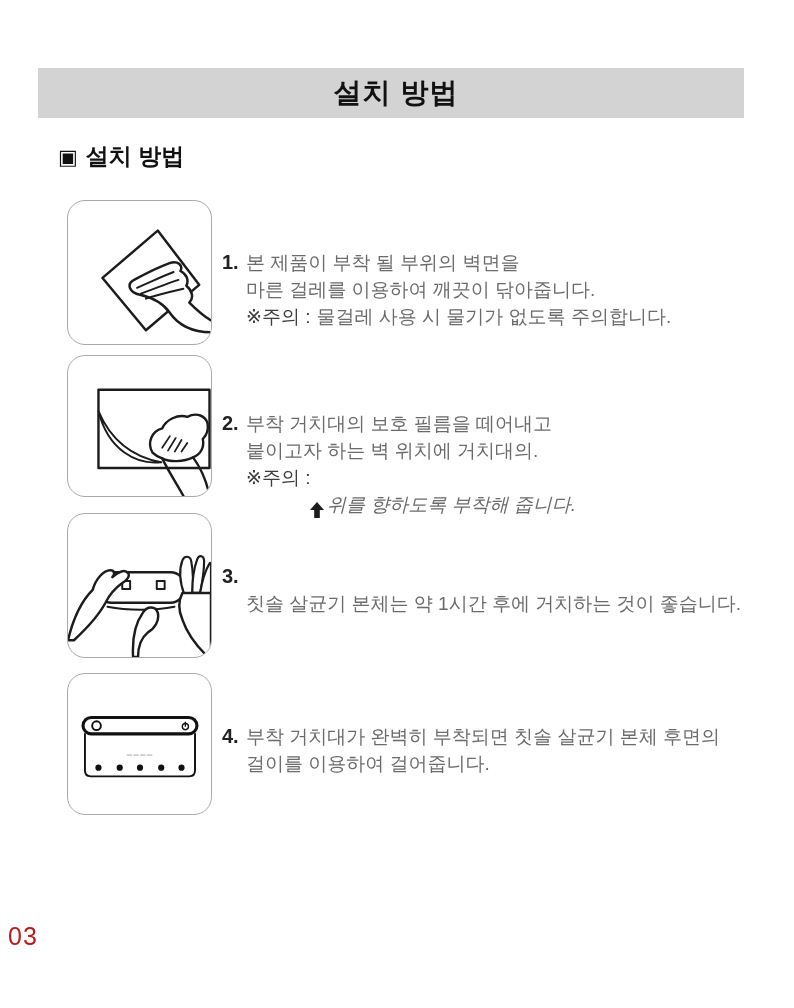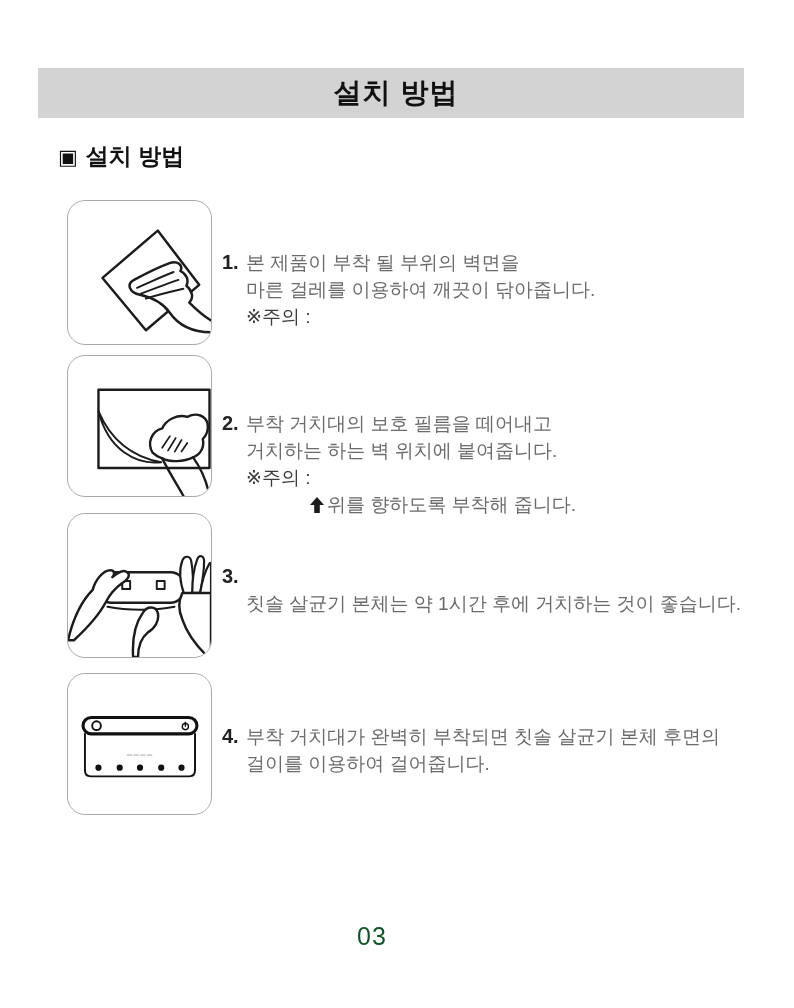--- a/index.html
+++ b/index.html
@@ -64,32 +64,32 @@
   .num {
     display: inline-block;
     width: 24px;
     flex-shrink: 0;
     font-weight: bold;
     font-size: 20px;
     color: #222222;
   }
   .cont { margin-left: 24px; }
   .note-label { font-weight: normal; color: #3d3d3d; margin-right: 6px; }
-  .arrow-line { margin-left: 88px; display: flex; align-items: center; }
+  .arrow-line { margin-left: 88px; display: flex; align-items: flex-end; font-style: italic; }
   .up-arrow-svg { margin-right: 3px; flex-shrink: 0; }
 
   
   .page-number {
     position: absolute;
-    left: 0; top: 922px;
+    left: 8px; top: 922px;
     width: 100%;
-    text-align: center;
+    text-align: left;
     font-size: 25px;
     font-weight: 300;
-    color: #14532d;
+    color: #b91c1c;
     letter-spacing: 1px;
   }
 </style>
 </head>
 <body>
 
 <div class="page">
 
   <header class="banner">
     <h1 class="banner-title">설치 방법</h1>
@@ -113,20 +113,21 @@
   <div class="step-text" style="top:249px;">
     <div class="line">
       <span class="num">1.</span>
       <span>본 제품이 부착 될 부위의 벽면을</span>
     </div>
     <div class="line cont">
       <span>마른 걸레를 이용하여 깨끗이 닦아줍니다.</span>
     </div>
     <div class="line cont">
       <span class="note-label">※주의 :</span>
+      <span>물걸레 사용 시 물기가 없도록 주의합니다.</span>
     </div>
   </div>
 
   <div class="illus-box" style="top:355px; height:142px;">
     <svg viewBox="0 0 145 145" stroke="#1c1c1c" fill="none" stroke-linejoin="round" stroke-linecap="round">
       <rect x="30" y="35" width="115" height="81" fill="#ffffff" stroke-width="2.5"></rect>
       <path d="M30,57 C44,90 68,105 95,110 C70,113 40,98 30,57 Z" fill="#ffffff" stroke-width="2"></path>
       <path d="M86,100 C80,90 85,78 96,75 C100,66 112,60 122,63 C132,58 141,62 143,70 C144,76 142,82 138,86 C140,94 136,102 128,105 C118,110 104,110 96,106 C91,104 88,102 86,100 Z" fill="#ffffff" stroke-width="2.5"></path>
       <path d="M96,95 L104,83" stroke-width="1.8"></path>
       <path d="M102,98 L110,85" stroke-width="1.8"></path>
@@ -136,21 +137,21 @@
       <path d="M96,106 C104,122 112,134 118,145" stroke-width="2.5"></path>
     </svg>
   </div>
 
   <div class="step-text" style="top:410px;">
     <div class="line">
       <span class="num">2.</span>
       <span>부착 거치대의 보호 필름을 떼어내고</span>
     </div>
     <div class="line cont">
-      <span>거치하는 하는 벽 위치에 붙여줍니다.</span>
+      <span>붙이고자 하는 벽 위치에 거치대의.</span>
     </div>
     <div class="line cont">
       <span class="note-label">※주의 :</span>
     </div>
     <div class="line arrow-line">
       <svg class="up-arrow-svg" width="14" height="16" viewBox="0 0 14 16">
         <polygon points="7,0 14,8 9.8,8 9.8,16 4.2,16 4.2,8 0,8" fill="#1c1c1c"></polygon>
       </svg>
       <span>위를 향하도록 부착해 줍니다.</span>
     </div>

